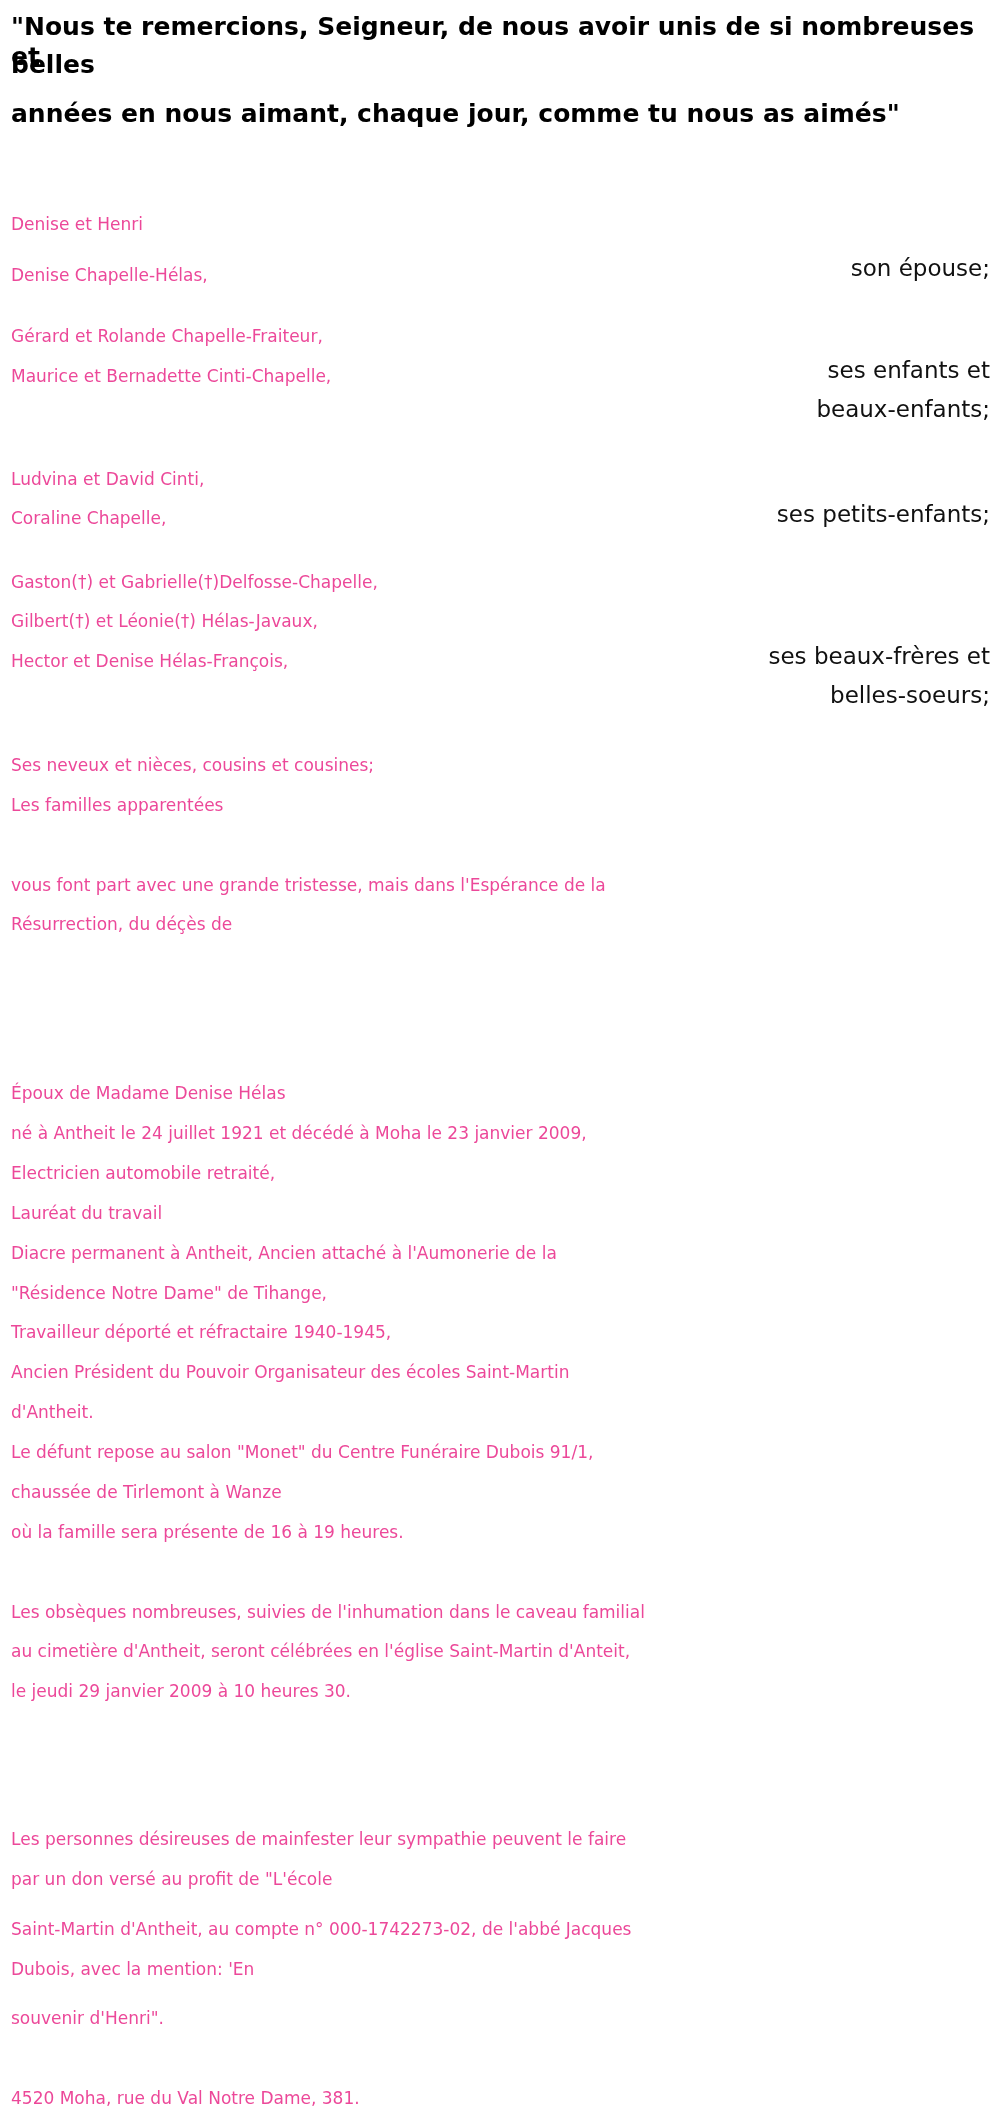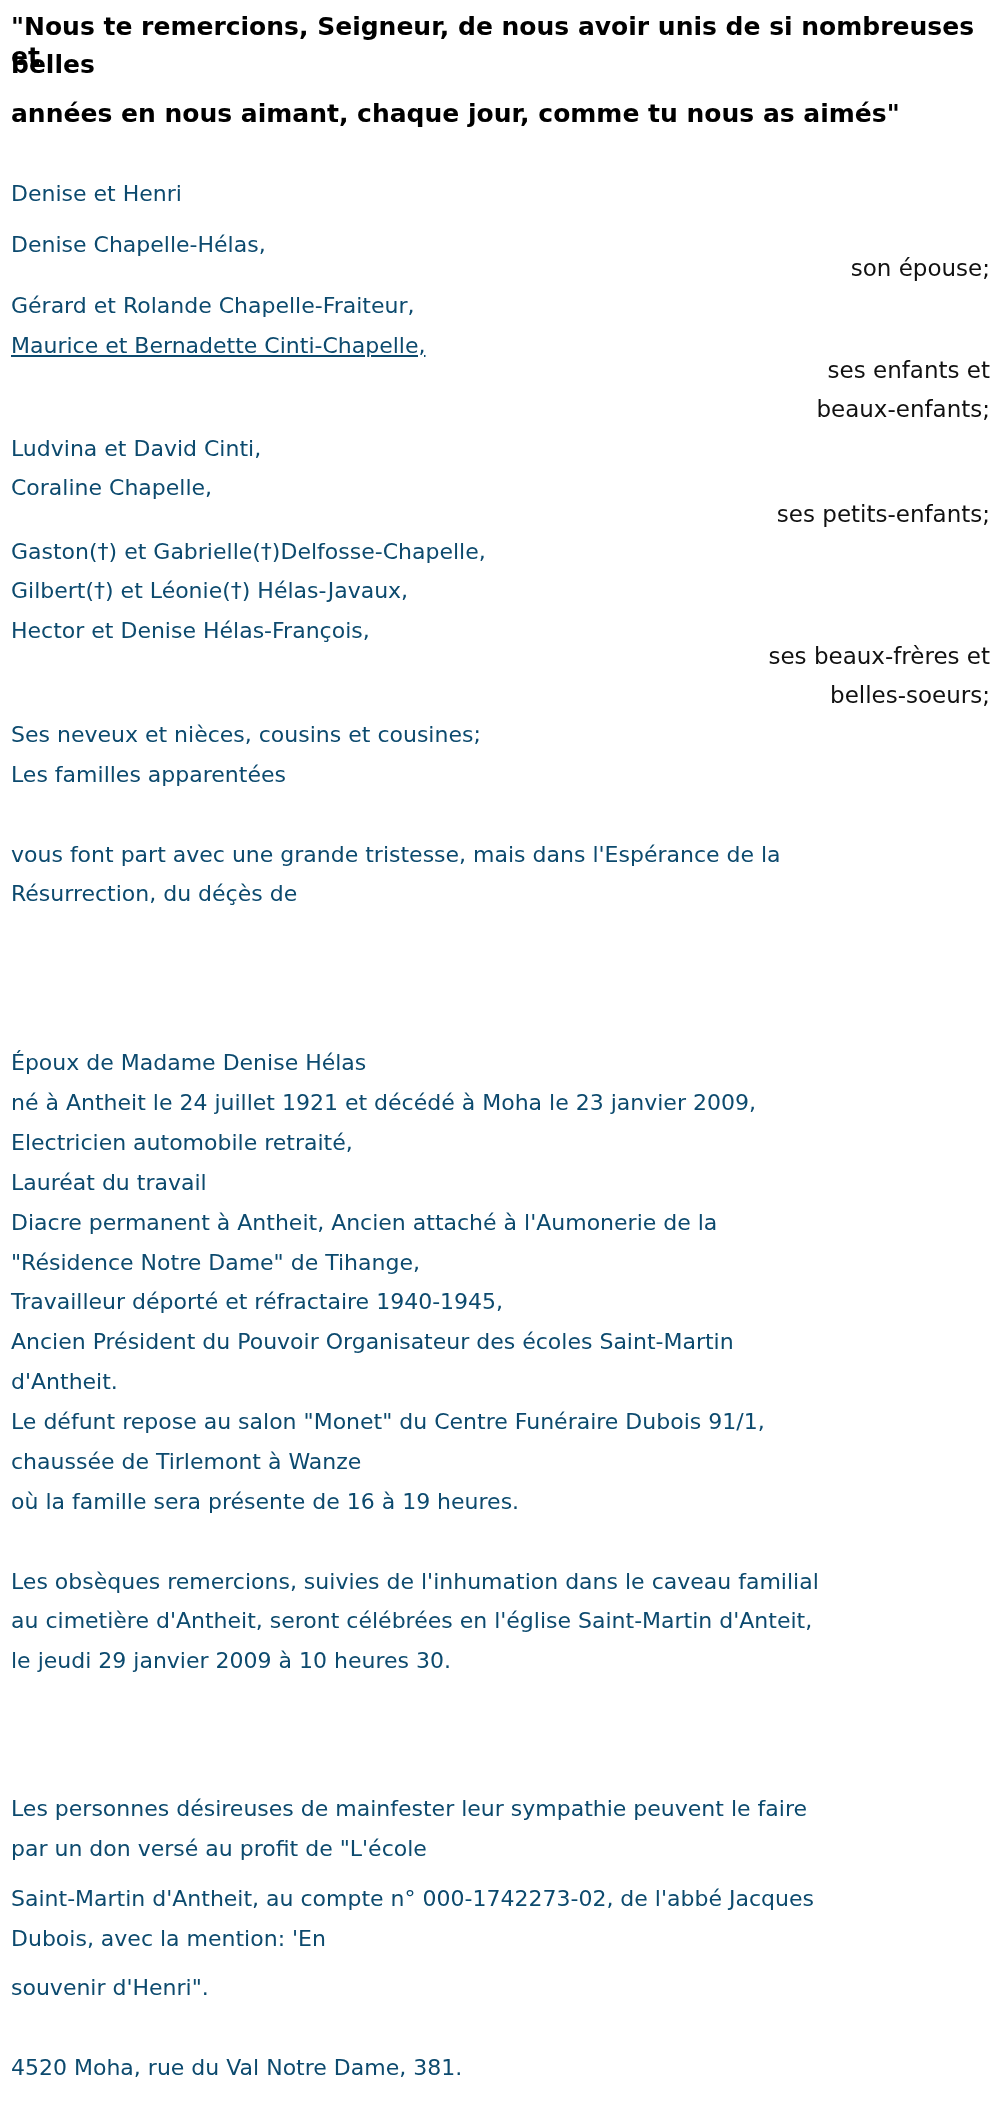--- a/index.html
+++ b/index.html
@@ -1,21 +1,21 @@
 <!DOCTYPE html>
 <html><head>
 <meta charset="utf-8">
 <style>
   html, body { margin: 0; padding: 0; background: #ffffff; }
   body { width: 1000px; height: 2106px; position: relative; overflow: hidden;
          font-family: "DejaVu Sans", sans-serif; color: #111; }
   .page { position: absolute; left: 0; top: 0; width: 1000px; height: 2106px; }
   .quote { position: absolute; left: 11px; width: 985px; font-weight: bold;
            font-size: 25px; line-height: 30px; color: #000; }
-  .ln { position: absolute; left: 11px; font-size: 22px; line-height: 30px; white-space: nowrap; color: #0c4a6e; }
+  .ln { position: absolute; left: 11px; font-size: 17px; line-height: 30px; white-space: nowrap; color: #ec4899; margin-top: 30px; }
   .rel { position: absolute; right: 10px; font-size: 23px; line-height: 30px; 
          text-align: right; white-space: nowrap; color: #111; }
   .title { position: absolute; left: 11px; top: 955px; font-size: 36px; font-weight: bold;
            line-height: 44px; color: #000; white-space: nowrap; }
 </style>
 </head>
 <body>
 
 <div class="page">
 
@@ -25,21 +25,21 @@
     <div class="quote" style="top:99px;">années en nous aimant, chaque jour, comme tu nous as aimés"</div>
   </div>
 
   <div>
     <div class="ln" style="top:179px;">Denise et Henri</div>
 
     <div class="ln" style="top:230px;">Denise Chapelle-Hélas,</div>
     <div class="rel" style="top:253px;">son épouse;</div>
 
     <div class="ln" style="top:291px;">Gérard et Rolande Chapelle-Fraiteur,</div>
-    <div class="ln" style="top:331px;text-decoration:underline;">Maurice et Bernadette Cinti-Chapelle,</div>
+    <div class="ln" style="top:331px;">Maurice et Bernadette Cinti-Chapelle,</div>
     <div class="rel" style="top:355px;">ses enfants et</div>
     <div class="rel" style="top:394px;">beaux-enfants;</div>
 
     <div class="ln" style="top:434px;text-align:right;">Ludvina et David Cinti,</div>
     <div class="ln" style="top:473px;">Coraline Chapelle,</div>
     <div class="rel" style="top:499px;">ses petits-enfants;</div>
 
     <div class="ln" style="top:537px;">Gaston(†) et Gabrielle(†)Delfosse-Chapelle,</div>
     <div class="ln" style="top:576px;">Gilbert(†) et Léonie(†) Hélas-Javaux,</div>
     <div class="ln" style="top:616px;">Hector et Denise Hélas-François,</div>
@@ -65,21 +65,21 @@
     <div class="ln" style="top:1248px;">"Résidence Notre Dame" de Tihange,</div>
     <div class="ln" style="top:1287px;">Travailleur déporté et réfractaire 1940-1945,</div>
     <div class="ln" style="top:1327px;">Ancien Président du Pouvoir Organisateur des écoles Saint-Martin</div>
     <div class="ln" style="top:1367px;text-align:center;">d'Antheit.</div>
     <div class="ln" style="top:1407px;">Le défunt repose au salon "Monet" du Centre Funéraire Dubois 91/1,</div>
     <div class="ln" style="top:1447px;">chaussée de Tirlemont à Wanze</div>
     <div class="ln" style="top:1487px;">où la famille sera présente de 16 à 19 heures.</div>
   </div>
 
   <div>
-    <div class="ln" style="top:1567px;">Les obsèques remercions, suivies de l'inhumation dans le caveau familial</div>
+    <div class="ln" style="top:1567px;">Les obsèques nombreuses, suivies de l'inhumation dans le caveau familial</div>
     <div class="ln" style="top:1606px;">au cimetière d'Antheit, seront célébrées en l'église Saint-Martin d'Anteit,</div>
     <div class="ln" style="top:1646px;">le jeudi 29 janvier 2009 à 10 heures 30.</div>
   </div>
 
 
   <div>
     <div class="ln" style="top:1794px;">Les personnes désireuses de mainfester leur sympathie peuvent le faire</div>
     <div class="ln" style="top:1834px;">par un don versé au profit de "L'école</div>
     <div class="ln" style="top:1884px;">Saint-Martin d'Antheit, au compte n° 000-1742273-02, de l'abbé Jacques</div>
     <div class="ln" style="top:1924px;">Dubois, avec la mention: 'En</div>

